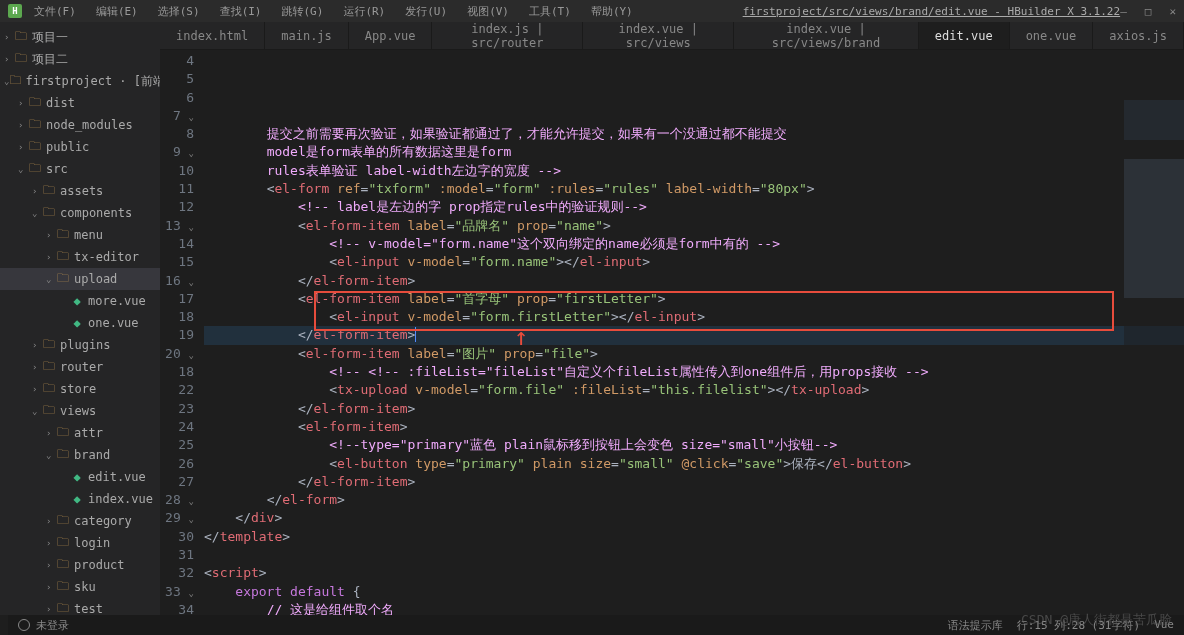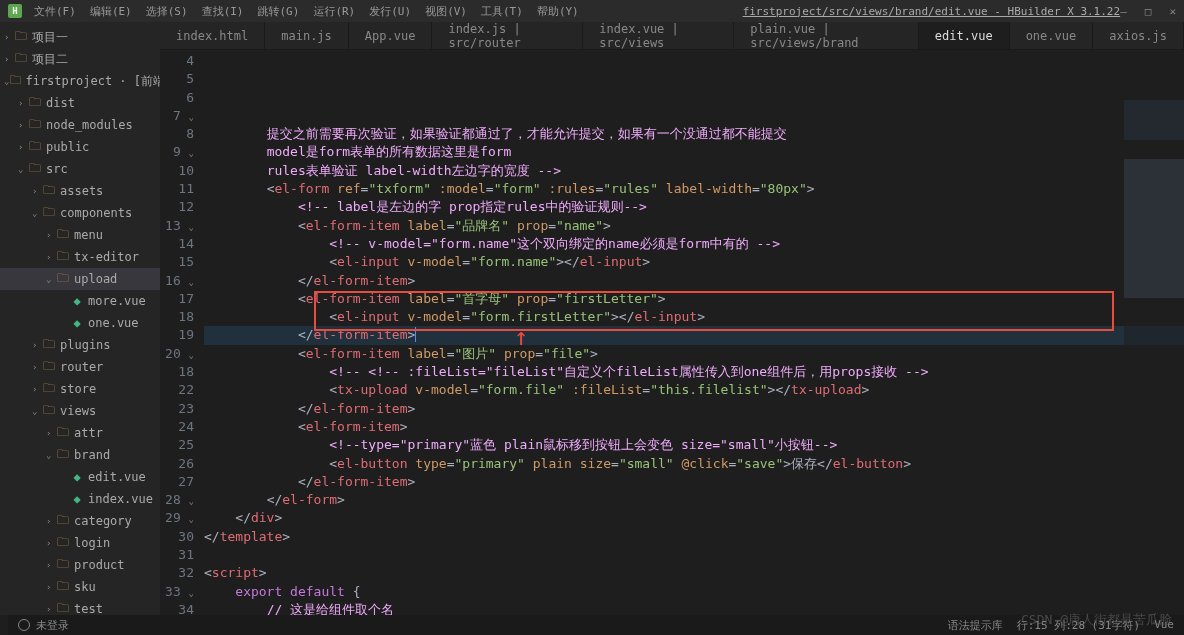--- a/index.html
+++ b/index.html
@@ -1,27 +1,27 @@
 <!DOCTYPE html>
 <html><head>
   <meta charset="utf-8">
   <style>
     * { margin: 0; padding: 0; box-sizing: border-box; }
     body { font-family: "Microsoft YaHei", Consolas, monospace; background: #1e1e1e; color: #ccc; font-size: 12px; overflow: hidden; width: 1184px; height: 635px; position: relative; }
     
     
     .titlebar { height: 22px; background: #2b2b2b; display: flex; align-items: center; padding: 0 8px; color: #999; font-size: 11px; }
     .titlebar .logo { width: 14px; height: 14px; background: #5ca84f; border-radius: 2px; margin-right: 6px; display: inline-flex; align-items: center; justify-content: center; color: #fff; font-size: 9px; font-weight: bold; }
-    .titlebar .menus { display: flex; gap: 2px; align-items: flex-end; }
+    .titlebar .menus { display: flex; gap: 8px; align-items: flex-end; }
     .titlebar .menus span { padding: 2px 6px; cursor: pointer; }
     .titlebar .title { flex: 1; text-align: right; color: #aaa; text-decoration: underline; }
     .titlebar .wincontrols { display: flex; gap: 18px; color: #888; }
     
     
-    .tabbar { height: 28px; background: #252526; display: flex; align-items: stretch; padding-left: 160px; border-bottom: 1px solid #1a1a1a; }
+    .tabbar { height: 28px; background: #252526; display: flex; align-items: stretch; padding-left: 160px; border-bottom: 1px solid #1a1a1a; text-align: center; }
     .tab { padding: 0 16px; display: flex; align-items: center; color: #888; font-size: 12px; cursor: pointer; border-right: 1px solid #1a1a1a; }
     .tab.active { background: #1e1e1e; color: #ddd; }
     
     
     .main { display: flex; height: calc(635px - 22px - 28px - 20px); }
     
     
     .sidebar { width: 160px; background: #252526; overflow-y: auto; color: #aaa; font-size: 12px; padding-top: 4px; position: absolute; top: 22px; bottom: 20px; left: 0; }
     .tree-item { display: flex; align-items: center; height: 22px; padding-left: 4px; cursor: pointer; white-space: nowrap; }
     .tree-item.active { background: #37373d; }
@@ -283,21 +283,21 @@
       <span>test</span>
     </div>
   </div>
 
 <div class="tabbar" id="tabbar">
     <div class="tab">index.html</div>
     <div class="tab">main.js</div>
     <div class="tab">App.vue</div>
     <div class="tab">index.js | src/router</div>
     <div class="tab">index.vue | src/views</div>
-    <div class="tab">plain.vue | src/views/brand</div>
+    <div class="tab">index.vue | src/views/brand</div>
     <div class="tab active">edit.vue</div>
     <div class="tab">one.vue</div>
     <div class="tab">axios.js</div>
   </div>
 
 <div class="main">
   <div class="editor-wrap">
     <div class="gutter" id="gutter">
         <div class="ln">4</div>
         <div class="ln">5</div>

